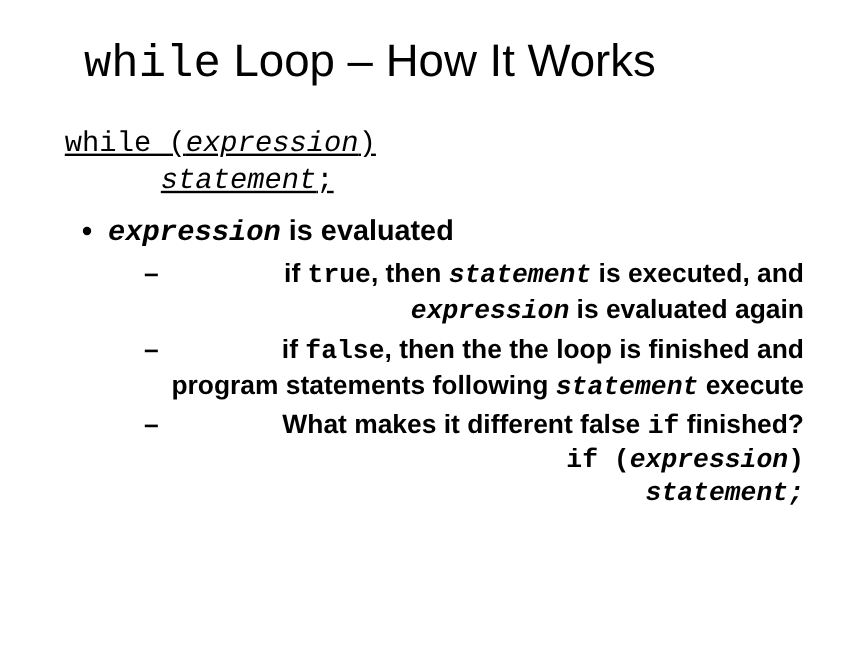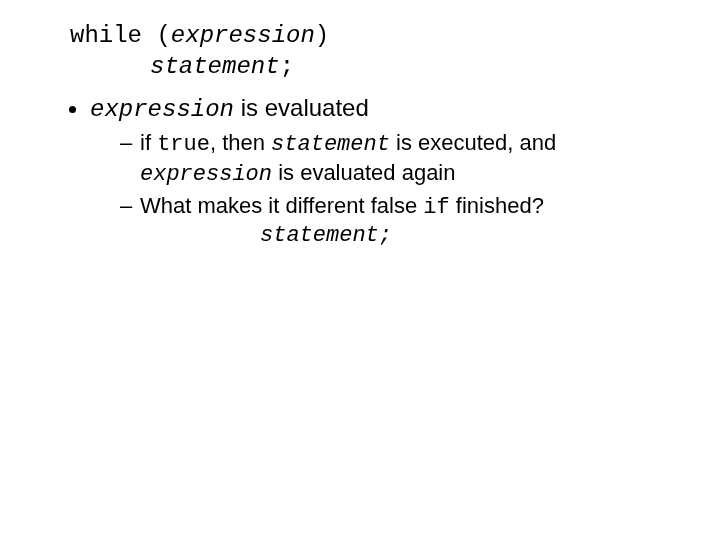--- a/index.html
+++ b/index.html
@@ -24,41 +24,44 @@
     font-family: "Courier New", Courier, monospace;
   }
   .code {
     font-family: "Courier New", Courier, monospace;
   }
   .italic {
     font-style: italic;
   }
   .syntax {
     font-size: 24px;
-    margin-left: 20px;
+    margin-left: 4px;
     line-height: 1.3;
     margin-bottom: 12px;
+    text-decoration: underline;
   }
   .syntax .line2 {
     margin-left: 80px;
   }
   ul.bullet {
     list-style: disc;
     margin: 0 0 0 20px;
     padding: 0 0 0 20px;
     font-size: 24px;
   }
   ul.bullet > li {
     margin-bottom: 4px;
+    font-weight: bold;
   }
   ul.dash {
     list-style: none;
     margin: 6px 0 0 30px;
     padding: 0;
     font-size: 22px;
+    text-align: right;
   }
   ul.dash > li {
     position: relative;
     padding-left: 20px;
     margin-bottom: 4px;
     line-height: 1.25;
   }
   ul.dash > li::before {
     content: "–";
     position: absolute;
@@ -71,41 +74,50 @@
   }
   .codeblock .l2 {
     margin-left: 60px;
   }
 </style>
 </head>
 <body>
 
 <div class="slide">
 
+  <div class="title">
+    <span class="code">while</span><span> Loop – How It Works</span>
+  </div>
 
   <div class="syntax code">
     <div>
       <span>while (</span><span class="italic">expression</span><span>)</span>
     </div>
     <div class="line2">
       <span class="italic">statement</span><span>;</span>
     </div>
   </div>
 
   <ul class="bullet">
     <li>
       <span class="code italic">expression</span><span> is evaluated</span>
 
       <ul class="dash">
         <li>
           <span>if </span><span class="code">true</span><span>, then </span><span class="code italic">statement</span><span> is executed, and </span><span class="code italic">expression</span><span> is evaluated again</span>
         </li>
         <li>
+          <span>if </span><span class="code">false</span><span>, then the the loop is finished and program statements following </span><span class="code italic">statement</span><span> execute</span>
+        </li>
+        <li>
           <span>What makes it different false </span><span class="code">if</span><span> finished?</span>
           <div class="codeblock code">
+            <div>
+              <span>if (</span><span class="italic">expression</span><span>)</span>
+            </div>
             <div class="l2 italic">statement;</div>
           </div>
         </li>
       </ul>
     </li>
   </ul>
 
 </div>
 
 </body></html>

